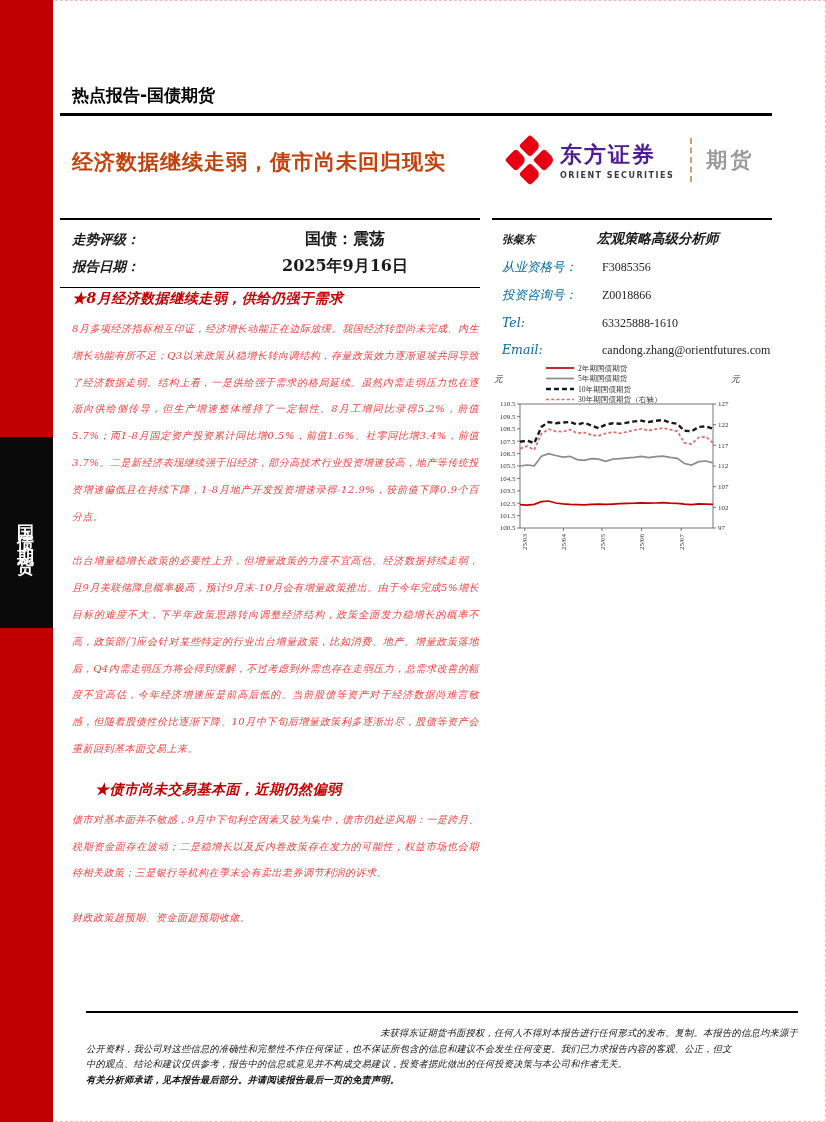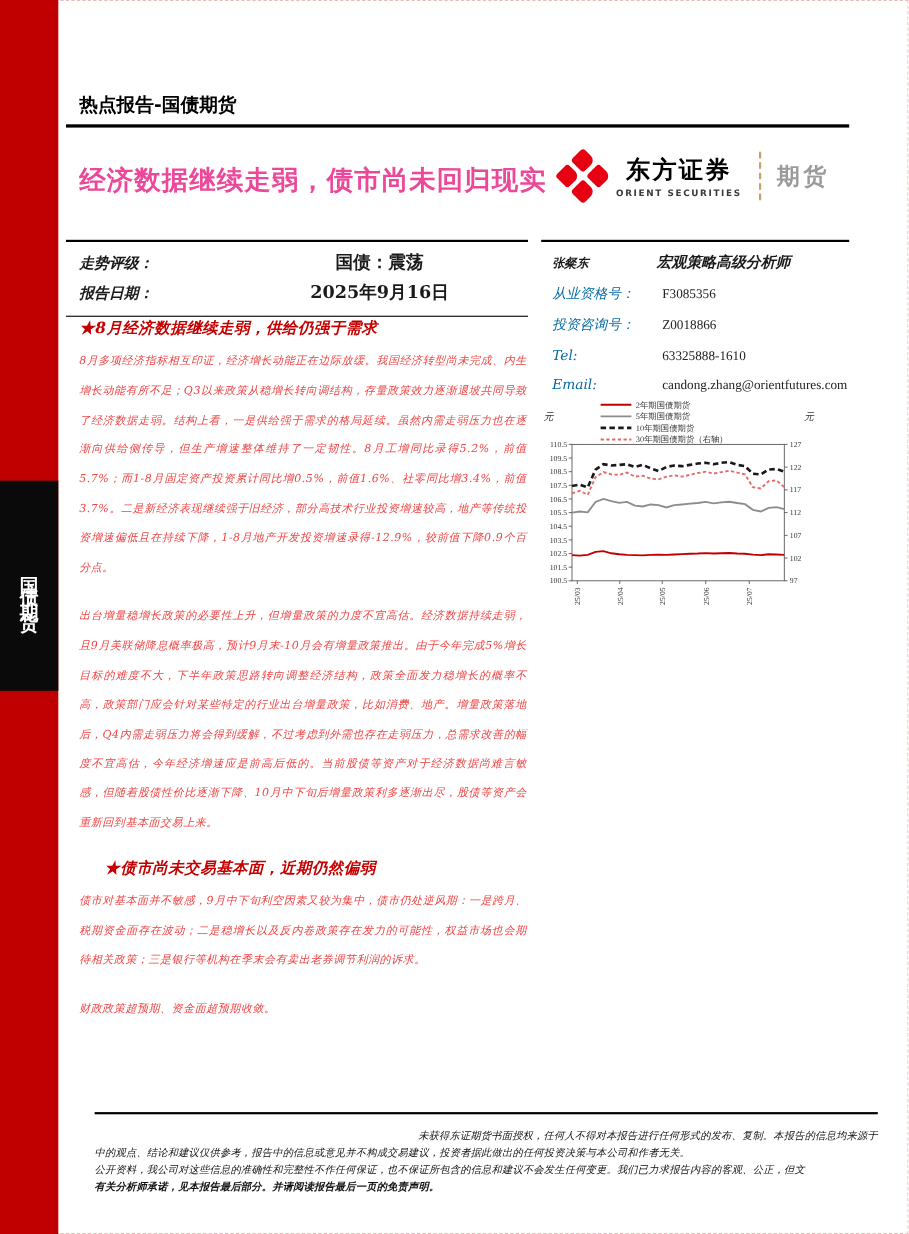--- a/index.html
+++ b/index.html
@@ -21,33 +21,33 @@
   }
   .content { position:absolute; left:60px; top:0; width:712px; height:1122px; }
 
   .report-type {
     position:absolute; left:12px; top:84px; font-family:"DejaVu Sans","Liberation Sans",sans-serif;
     font-weight:bold; font-size:17px; color:#000;
   }
   .rule-thick { position:absolute; left:0; top:113px; width:712px; height:3px; background:#000; }
   .main-title {
     position:absolute; left:12px; top:148px; font-family:"DejaVu Sans","Liberation Sans",sans-serif;
-    font-weight:bold; font-size:24px; color:#ec4899; letter-spacing:1px;
+    font-weight:bold; font-size:21px; color:#c2410c; letter-spacing:1px;
   }
 
   
   .brand { position:absolute; left:438px; top:128px; width:274px; height:64px; display:flex; align-items:center; }
   .logo-mark { width:36px; height:36px; position:relative; transform:rotate(45deg); flex:0 0 36px; margin-left:14px; }
   .logo-mark span { position:absolute; width:16px; height:16px; background:#e60012; border-radius:3px 6px 3px 3px; }
   .logo-mark span:nth-child(1){ left:0; top:0; }
   .logo-mark span:nth-child(2){ right:0; top:0; }
   .logo-mark span:nth-child(3){ left:0; bottom:0; }
   .logo-mark span:nth-child(4){ right:0; bottom:0; }
   .brand-text { margin-left:12px; }
-  .brand-cn { font-family:"DejaVu Sans","Liberation Sans",sans-serif; font-weight:bold; font-size:22px; color:#000000; letter-spacing:2px;text-align:center; }
+  .brand-cn { font-family:"DejaVu Sans","Liberation Sans",sans-serif; font-weight:bold; font-size:22px; color:#4c1d95; letter-spacing:2px; }
   .brand-en { font-family:"DejaVu Sans","Liberation Sans",sans-serif; font-weight:bold; font-size:8px; color:#3a3a3a; letter-spacing:1.5px; margin-top:1px; }
   .brand-sep { height:44px; border-left:2px dashed #c8a06a; margin:0 14px 0 16px; }
   .brand-division { font-family:"DejaVu Sans","Liberation Sans",sans-serif; font-weight:bold; font-size:21px; color:#9a9a9a; letter-spacing:3px; }
 
   
   .meta-box { position:absolute; left:0; top:218px; width:420px; border-top:2.5px solid #000; border-bottom:1.5px solid #000; padding:6px 0 7px 0; }
   .meta-row { display:flex; align-items:center; height:27px; }
   .meta-label { width:150px; padding-left:12px; font-weight:bold; font-style:italic; font-size:13.5px; }
   .meta-value { flex:1; text-align:center; font-weight:bold; font-size:16px; }
 
@@ -217,19 +217,19 @@
       <div class="sec-h sec2">★债市尚未交易基本面，近期仍然偏弱</div>
       <p>债市对基本面并不敏感，9月中下旬利空因素又较为集中，债市仍处逆风期：一是跨月、税期资金面存在波动；二是稳增长以及反内卷政策存在发力的可能性，权益市场也会期待相关政策；三是银行等机构在季末会有卖出老券调节利润的诉求。</p>
       <div class="sec3">
         <p>财政政策超预期、资金面超预期收敛。</p>
       </div>
     </div>
 
     <div class="footer">
       <div class="footer-rule"></div>
       <div class="fl fl1">未获得东证期货书面授权，任何人不得对本报告进行任何形式的发布、复制。本报告的信息均来源于</div>
+      <div class="fl">公开资料，我公司对这些信息的准确性和完整性不作任何保证，也不保证所包含的信息和建议不会发生任何变更。我们已力求报告内容的客观、公正，但文</div>
       <div class="fl">中的观点、结论和建议仅供参考，报告中的信息或意见并不构成交易建议，投资者据此做出的任何投资决策与本公司和作者无关。</div>
-      <div class="fl">公开资料，我公司对这些信息的准确性和完整性不作任何保证，也不保证所包含的信息和建议不会发生任何变更。我们已力求报告内容的客观、公正，但文</div>
       <div class="fl fl4">有关分析师承诺，见本报告最后部分。并请阅读报告最后一页的免责声明。</div>
     </div>
 
   </div>
 </div>
 
 </body></html>

